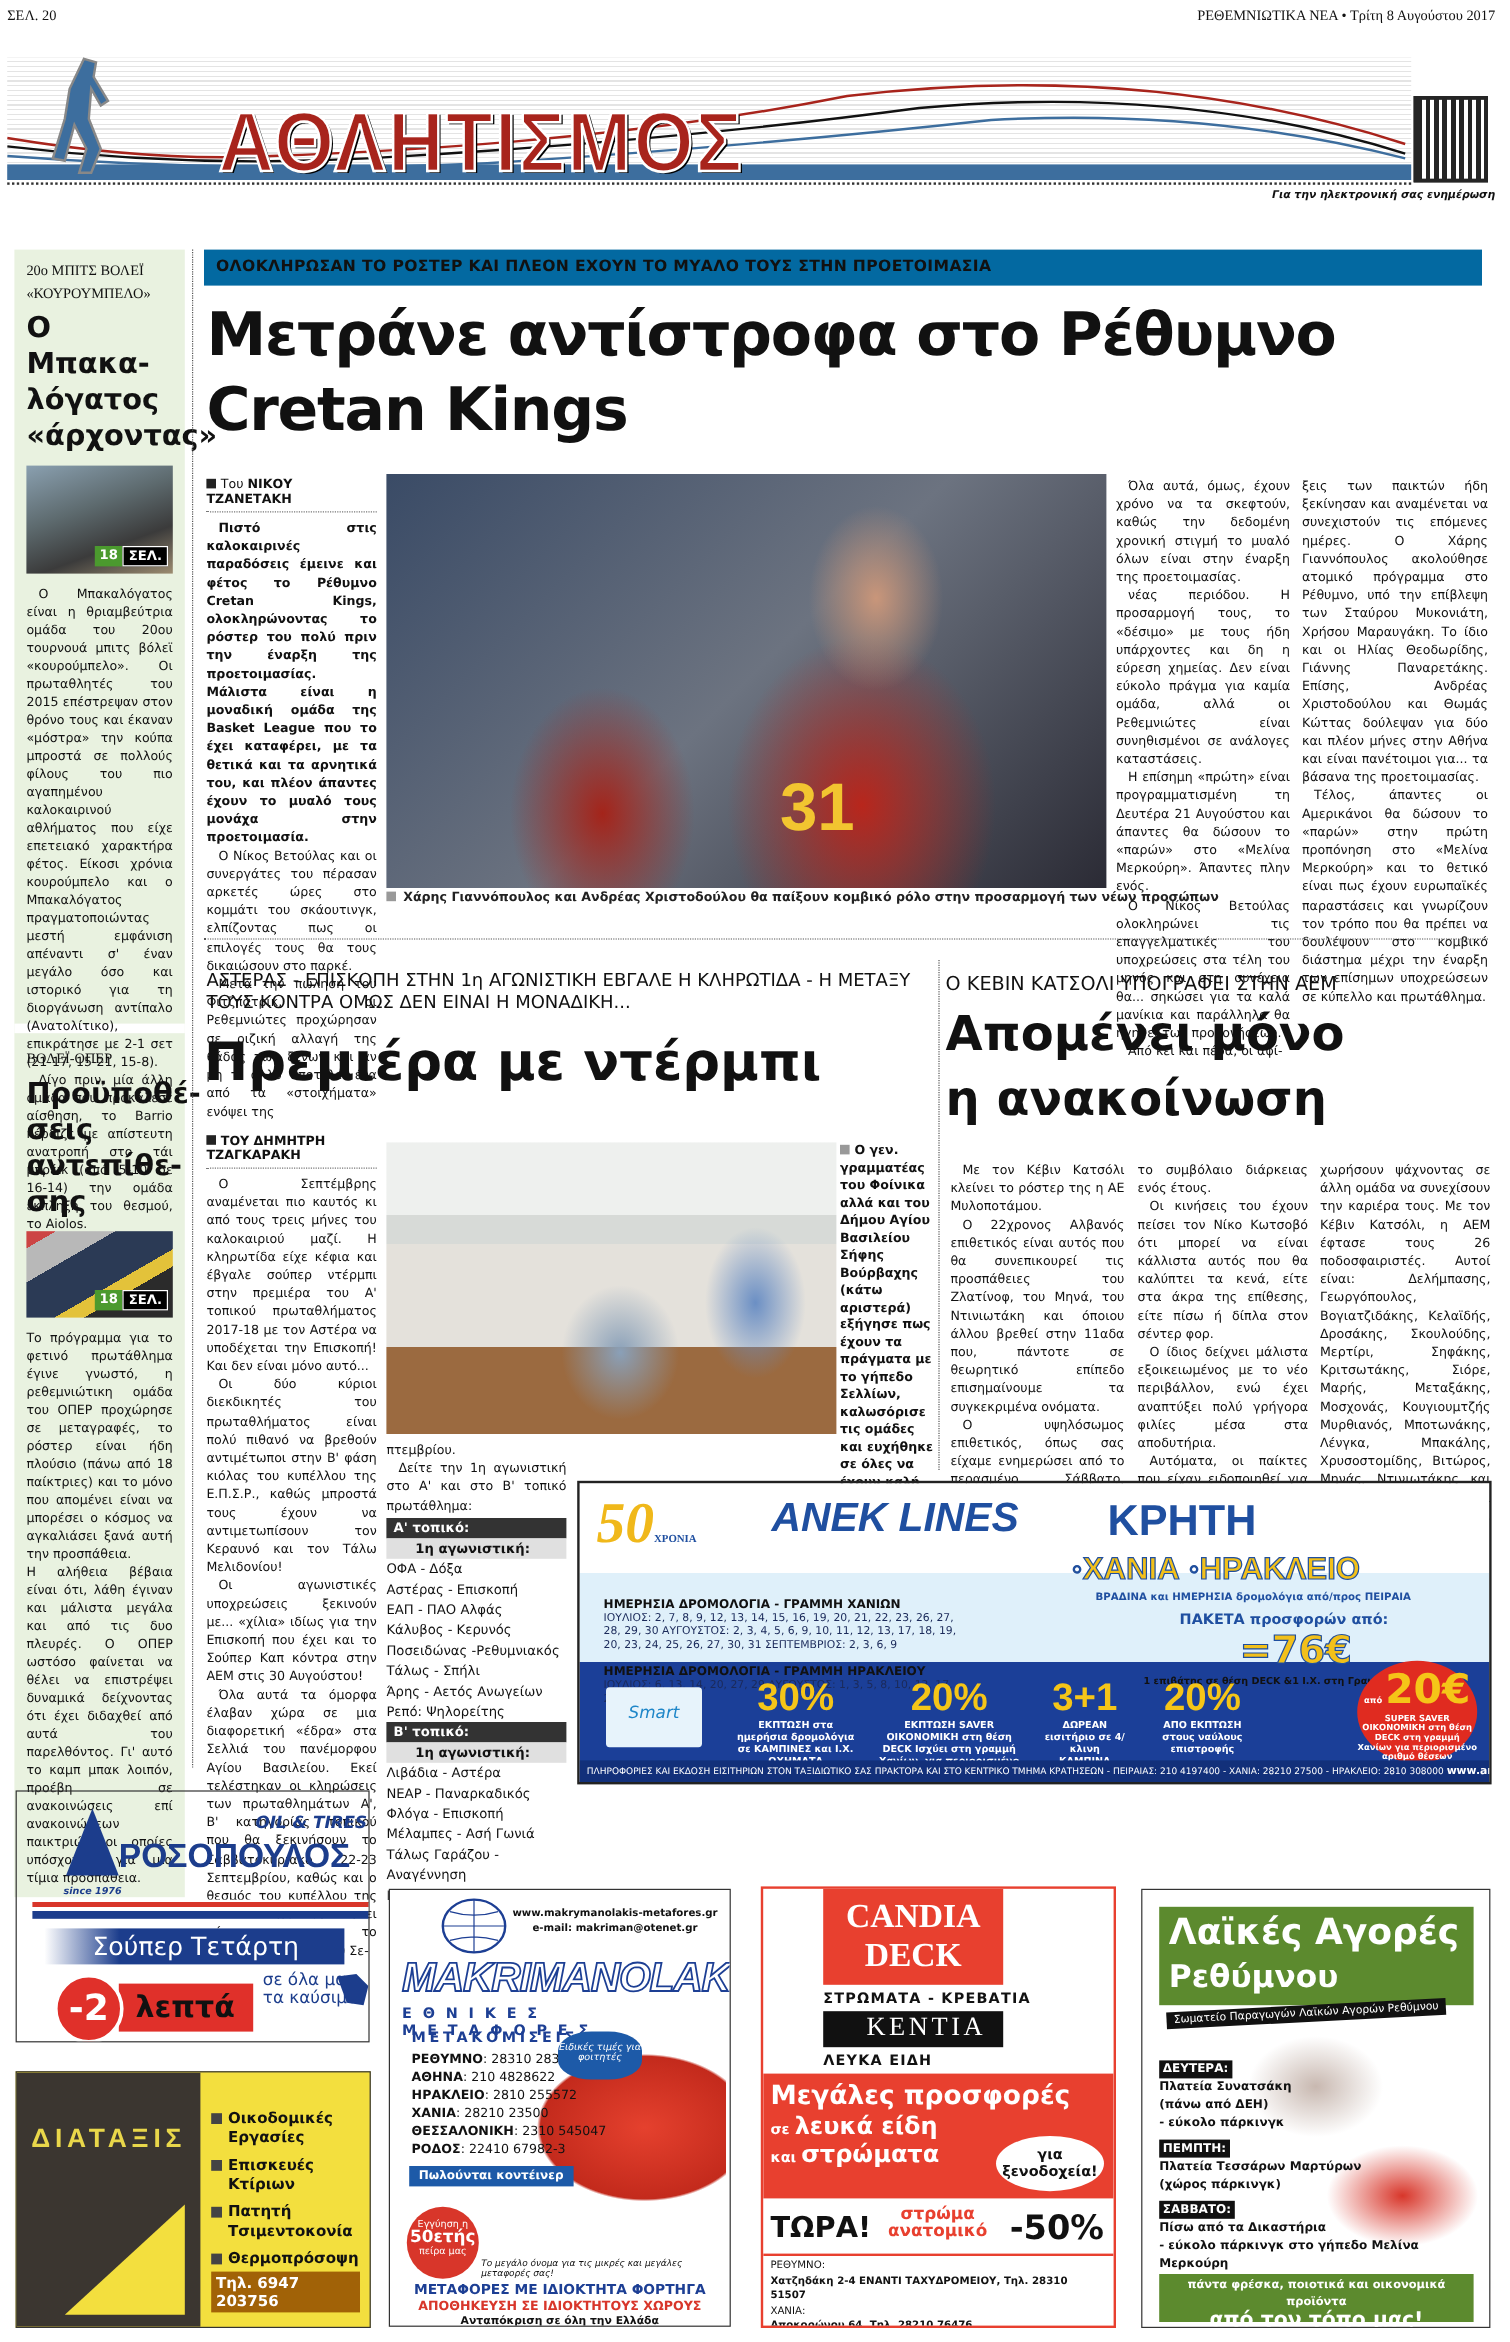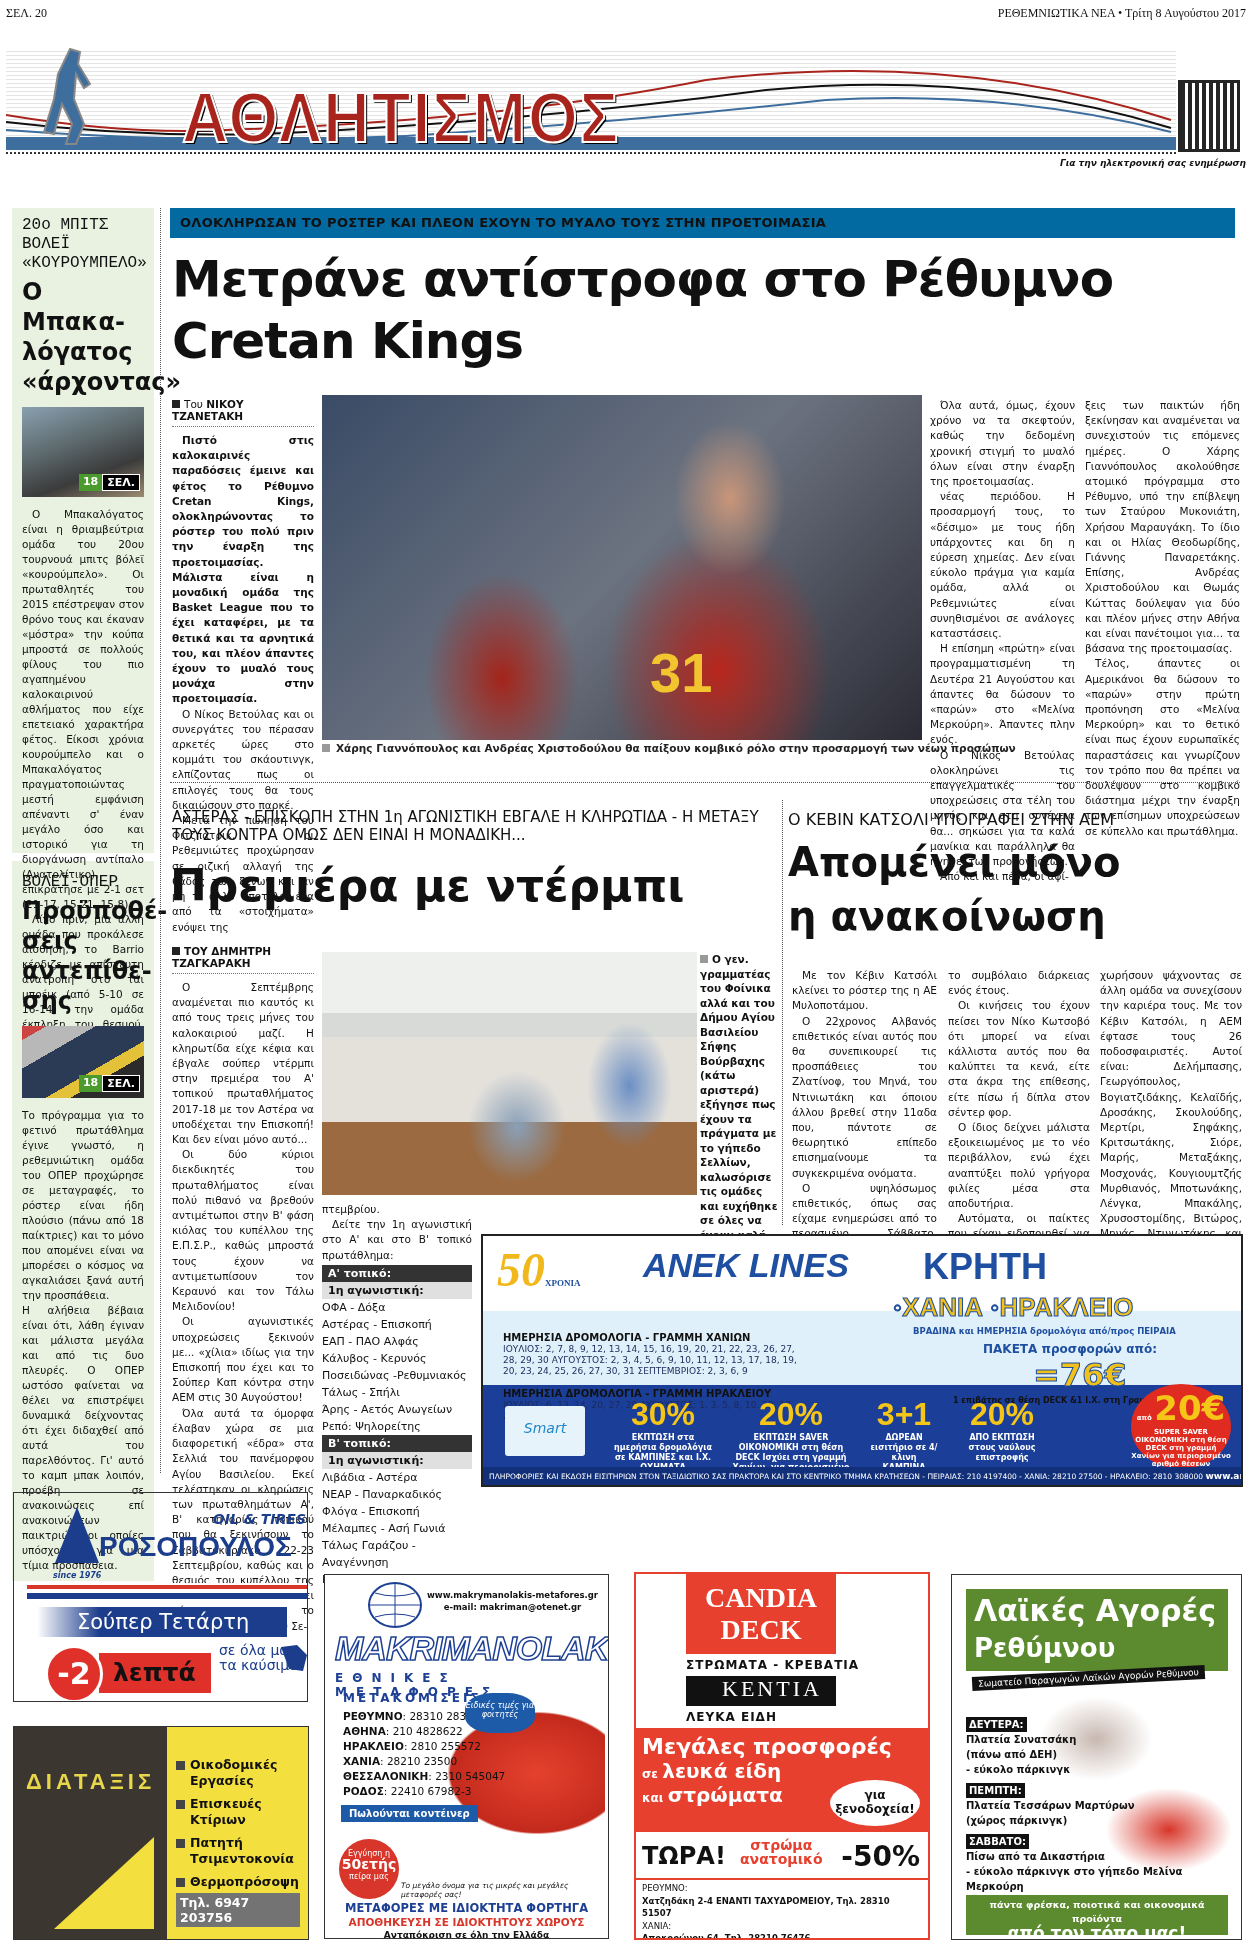--- a/index.html
+++ b/index.html
@@ -13,21 +13,21 @@
 .blue-bar{left:6px;top:137px;width:1170px;height:13px;background:#3d6e9e}
 .dotted-line{left:6px;top:152px;width:1170px;border-top:2px dotted #333}
 .section-title{left:182px;top:86px;font-family:"Liberation Sans",sans-serif;font-weight:bold;font-size:64px;letter-spacing:2px;color:#a8241c;-webkit-text-stroke:2px #fff;text-shadow:2px 2px 0 #000;line-height:64px;transform:scaleY(1.1)}
 .qr{left:1178px;top:80px;width:62px;height:72px;background:
  repeating-linear-gradient(90deg,#000 0 4px,#fff 4px 7px),#000;opacity:.85;border:3px solid #000}
 .qr-caption{right:12px;top:158px;font-size:9px;font-style:italic;font-weight:bold}
 .runner{left:40px;top:44px;width:60px;height:105px}
 
 .sidebar{left:12px;top:208px;width:142px;background:#e9f2e0}
 .sb-box{padding:8px 10px}
-.sb-kicker{font-size:16px;line-height:19px;font-family:Liberation Mono, monospace}
+.sb-kicker{font-size:12px;line-height:19px;font-family:Liberation Serif, serif}
 .sb-title{font-size:24px;font-weight:bold;line-height:30px;margin-top:4px;font-family:"DejaVu Sans",sans-serif}
 .sb-photo{width:122px;height:90px;margin:10px 0;position:relative;background:linear-gradient(160deg,#8aa0b0,#5d6a6e 40%,#3b3b3b 70%,#9c8c70)}
 .sb-badge{position:absolute;right:4px;bottom:6px;font-size:11px;font-weight:bold;display:flex}
 .sb-badge span:first-child{background:#4b9a2e;color:#fff;padding:1px 4px}
 .sb-badge span:last-child{background:#000;color:#fff;padding:1px 4px;border:1px solid #fff}
 .sb-text{font-size:10.5px;line-height:15px;text-align:justify}
 .sb-text p{text-indent:10px}
 .vdots{border-left:1px dotted #555}
 
 .kicker-bar{left:170px;top:208px;width:1065px;height:30px;background:#0369a1}
@@ -51,21 +51,21 @@
 .kicker2{left:172px;top:808px;font-size:15px;line-height:18px;width:600px}
 .headline2{left:170px;top:860px;font-size:44px;font-weight:bold;font-family:"DejaVu Sans",sans-serif}
 .photo2{left:322px;top:952px;width:375px;height:243px;background:
  radial-gradient(ellipse 60px 90px at 82% 55%,#6b8fc4,transparent 70%),
  radial-gradient(ellipse 70px 80px at 52% 72%,#8aa0b8,transparent 70%),
  linear-gradient(#eef0ee 0 25%,#d7dad7 25% 35%,#e4e1db 35% 70%,#9b6a40 70%)}
 .cap2{left:700px;top:952px;width:78px;font-size:10.5px;font-weight:bold;line-height:14.5px}
 .cap2::before{content:"";display:inline-block;width:8px;height:8px;background:#999;margin-right:4px}
 .fixtures{font-size:11px;line-height:17px}
 .fx-head{background:#333;color:#fff;font-weight:bold;padding:0 6px}
-.fx-sub{background:#e0e0e0;font-weight:bold;padding:0 6px}
+.fx-sub{background:#e0e0e0;font-weight:bold;padding:0 24px}
 .fx-end{text-align:right;font-style:italic;font-weight:bold}
 
 .kicker3{left:788px;top:810px;font-size:16px}
 .headline3{left:788px;top:835px;font-size:40px;font-weight:bold;line-height:54px;font-family:"DejaVu Sans",sans-serif}
 
 .anek{left:481px;top:1234px;width:762px;height:253px;border:2px solid #222;overflow:hidden;background:linear-gradient(#fff 0 30%,#dff0fa 30% 60%,#1b3f98 60%)}
 .anek .logo{position:absolute;left:160px;top:10px;font-size:34px;font-weight:bold;font-style:italic;color:#1f4fa0;font-family:"Liberation Sans",sans-serif}
 .anek .kriti{position:absolute;left:440px;top:10px;font-size:36px;font-weight:bold;color:#1f4fa0;font-family:"Liberation Sans",sans-serif}
 .anek .cities{position:absolute;left:410px;top:56px;font-size:26px;font-weight:bold;color:#f2c01a;-webkit-text-stroke:1px #1f4fa0;font-family:"Liberation Sans",sans-serif}
 .anek .fifty{position:absolute;left:14px;top:6px;font-size:48px;font-weight:bold;color:#f0b81a;font-family:"Liberation Serif",serif;font-style:italic}
@@ -89,21 +89,21 @@
 .dro{left:13px;top:1492;width:295px;height:200px}
 .dro .tires{position:absolute;right:14px;top:18px;font-size:14px;font-weight:bold;font-style:italic;color:#1c3d8c}
 .dro .delta{position:absolute;left:28px;top:14px;width:0;height:0;border-left:20px solid transparent;border-right:20px solid transparent;border-bottom:56px solid #1c3d8c}
 .diataxis{left:13px;top:1726px;width:296px;height:214px;background:#f3df3e}
 .diataxis .dark{position:absolute;left:0;top:0;width:153px;height:100%;background:#3b3630}
 .diataxis .dlogo{position:absolute;left:12px;top:42px;font-size:22px;letter-spacing:4px;color:#e9d74a;font-weight:bold;font-family:"Liberation Sans",sans-serif}
 .diataxis .tri{position:absolute;left:40px;top:110px;width:0;height:0;border-left:100px solid transparent;border-bottom:92px solid #f3df3e}
 .diataxis ul{position:absolute;left:162px;top:30px;list-style:none;font-size:12.5px;font-weight:bold;line-height:16px}
 .diataxis li{margin-bottom:7px;padding-left:14px;position:relative}
 .diataxis li::before{content:"";position:absolute;left:0;top:4px;width:9px;height:9px;background:#444}
-.diataxis .tel{position:absolute;left:162px;bottom:12px;width:124px;background:#737373;color:#fff;font-weight:bold;font-size:12.5px;padding:2px 4px}
+.diataxis .tel{position:absolute;left:162px;bottom:12px;width:124px;background:#a16207;color:#fff;font-weight:bold;font-size:12.5px;padding:2px 4px}
 .makri{left:324px;top:1574px;width:285px;height:365px;background:#fff}
 .makri .urls{position:absolute;right:10px;top:14px;font-size:8.5px;font-weight:bold;text-align:center;line-height:12px}
 .makri .mlogo{position:absolute;left:10px;top:54px;font-size:34px;font-style:italic;font-weight:bold;color:#fff;-webkit-text-stroke:1.5px #1d3f94;font-family:"Liberation Sans",sans-serif;letter-spacing:-1px}
 .makri .ethn{position:absolute;left:10px;top:96px;width:265px;font-size:12px;font-weight:bold;color:#1d3f94;letter-spacing:9px}
 .makri .meta{position:absolute;left:18px;top:116px;font-size:12px;font-weight:bold;color:#1d3f94;letter-spacing:3px}
 .makri .phones{position:absolute;left:18px;top:134px;font-size:10.5px;line-height:15px;font-weight:bold}
 .makri .phones b{font-weight:bold}
 .makri .cont{position:absolute;left:16px;top:230px;background:#1d5aa8;color:#fff;font-size:10px;font-weight:bold;padding:3px 8px}
 .makri .truck{position:absolute;left:110px;top:128px;width:170px;height:140px;background:radial-gradient(ellipse at 60% 50%,#e5412e,#c32a1c 60%,transparent 62%)}
 .makri .badge{position:absolute;left:140px;top:118px;width:70px;height:40px;background:#1d5aa8;color:#fff;font-size:8px;font-style:italic;text-align:center;border-radius:40%;padding-top:8px}

